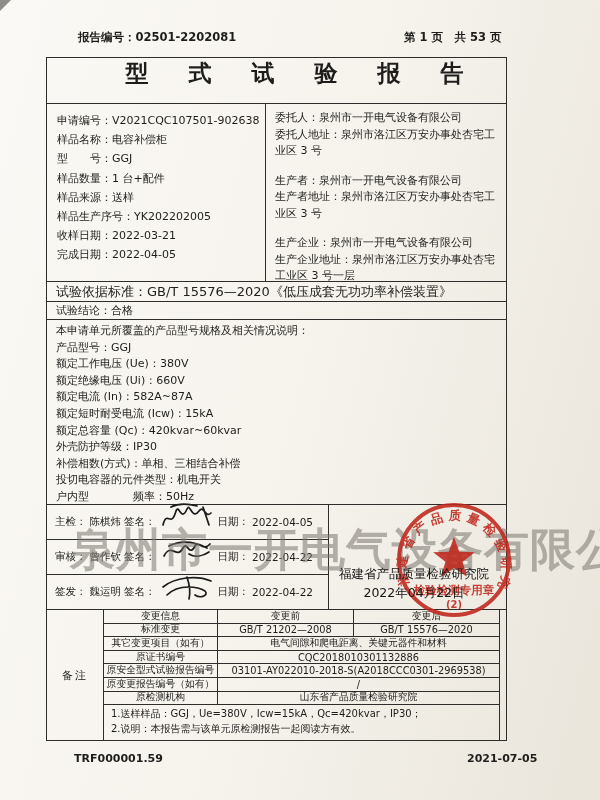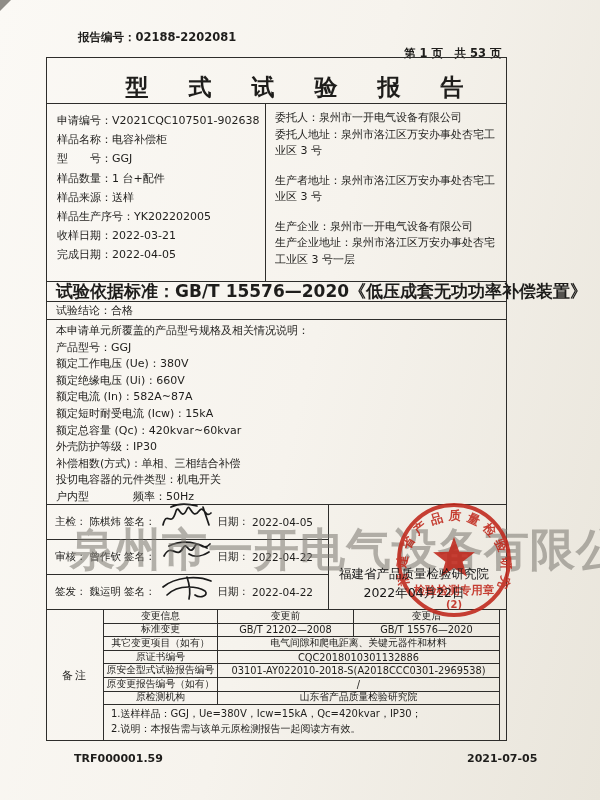--- a/index.html
+++ b/index.html
@@ -5,36 +5,36 @@
   html,body { margin:0; padding:0; }
   .page {
     position:relative; width:600px; height:800px; overflow:hidden;
     background:linear-gradient(104deg,#fbf9f5 0%,#f6f3ed 50%,#e9e5db 100%);
     font-family:"DejaVu Sans", sans-serif; color:#1e1d1b;
   }
   .corner-mark { position:absolute; left:0; top:0; width:0; height:0;
     border-top:11px solid #6b6861; border-right:11px solid transparent; opacity:.75; }
   .report-head { position:absolute; top:30px; left:0; width:100%; font-size:11.5px; font-weight:bold; }
   .report-no { position:absolute; left:78px; top:0; white-space:nowrap; }
-  .page-info { position:absolute; left:404px; top:16px; white-space:nowrap; }
+  .page-info { position:absolute; left:404px; top:0; white-space:nowrap; }
 
   .frame { position:absolute; left:46px; top:57px; width:461px; height:684px;
     border:1.6px solid #2e2d2b; box-sizing:border-box; display:flex; flex-direction:column; }
   .frame * { box-sizing:border-box; }
   .bb { border-bottom:1.4px solid #2e2d2b; }
-  .sec-title { height:46px; display:flex; align-items:flex-end; justify-content:center; }
+  .sec-title { height:46px; display:flex; align-items:flex-start; justify-content:center; }
   .title-text { font-size:23px; font-weight:bold; letter-spacing:16px; margin-left:52px; white-space:nowrap; }
 
   .sec-info { height:178px; display:flex; }
   .info-left { width:219px; border-right:1.4px solid #2e2d2b; padding:7px 11px 0 10px; }
   .kv { font-size:11px; line-height:19.2px; white-space:nowrap; }
   .info-right { flex:1; padding:6px 6px 0 9px; font-size:11px; line-height:16.5px; }
   .party-group { margin-bottom:13px; }
 
-  .sec-standard { height:20px; display:flex; align-items:center; padding-left:9px; font-size:17px; white-space:nowrap;font-weight:bold; }
+  .sec-standard { height:20px; display:flex; align-items:center; padding-left:9px; font-size:13px; white-space:nowrap; }
   .sec-conclusion { height:18px; display:flex; align-items:center; padding-left:9px; font-size:11px; white-space:nowrap; }
 
   .sec-product { height:185px; padding:3px 8px 0 9px; font-size:11px; line-height:16.6px; }
   .sec-product div { white-space:nowrap; }
 
   .sec-sign { height:105px; display:flex; }
   .sign-left { width:282px; border-right:1.4px solid #2e2d2b; display:flex; flex-direction:column; }
   .sign-row { flex:1; border-bottom:1.4px solid #2e2d2b; display:flex; align-items:center;
     padding:0 2px 0 8px; font-size:10.5px; gap:3px; white-space:nowrap; overflow:visible; }
   .sign-row:last-child { border-bottom:none; }
@@ -63,21 +63,21 @@
   .footer-left { position:absolute; left:74px; top:0; }
   .footer-right { position:absolute; left:467px; top:0; }
 </style>
 </head>
 <body>
 
 <div class="page">
   <div class="corner-mark"></div>
 
   <div class="report-head">
-    <span class="report-no">报告编号：02188-2202081</span>
+    <span class="report-no">报告编号：02501-2202081</span>
     <span class="page-info">第 1 页　共 53 页</span>
   </div>
 
   <div class="frame">
 
     <div class="sec-title bb">
       <span class="title-text">型 式 试 验 报 告</span>
     </div>
 
     <div class="sec-info bb">
@@ -90,20 +90,21 @@
         <div class="kv"><span>样品生产序号：</span><span>YK202202005</span></div>
         <div class="kv"><span>收样日期：</span><span>2022-03-21</span></div>
         <div class="kv"><span>完成日期：</span><span>2022-04-05</span></div>
       </div>
       <div class="info-right">
         <div class="party-group">
           <div>委托人：泉州市一开电气设备有限公司</div>
           <div>委托人地址：泉州市洛江区万安办事处杏宅工业区 3 号</div>
         </div>
         <div class="party-group">
+          <div>生产者：泉州市一开电气设备有限公司</div>
           <div>生产者地址：泉州市洛江区万安办事处杏宅工业区 3 号</div>
         </div>
         <div class="party-group">
           <div>生产企业：泉州市一开电气设备有限公司</div>
           <div>生产企业地址：泉州市洛江区万安办事处杏宅工业区 3 号一层</div>
         </div>
       </div>
     </div>
 
     <div class="sec-standard bb">试验依据标准：GB/T 15576—2020《低压成套无功功率补偿装置》</div>

